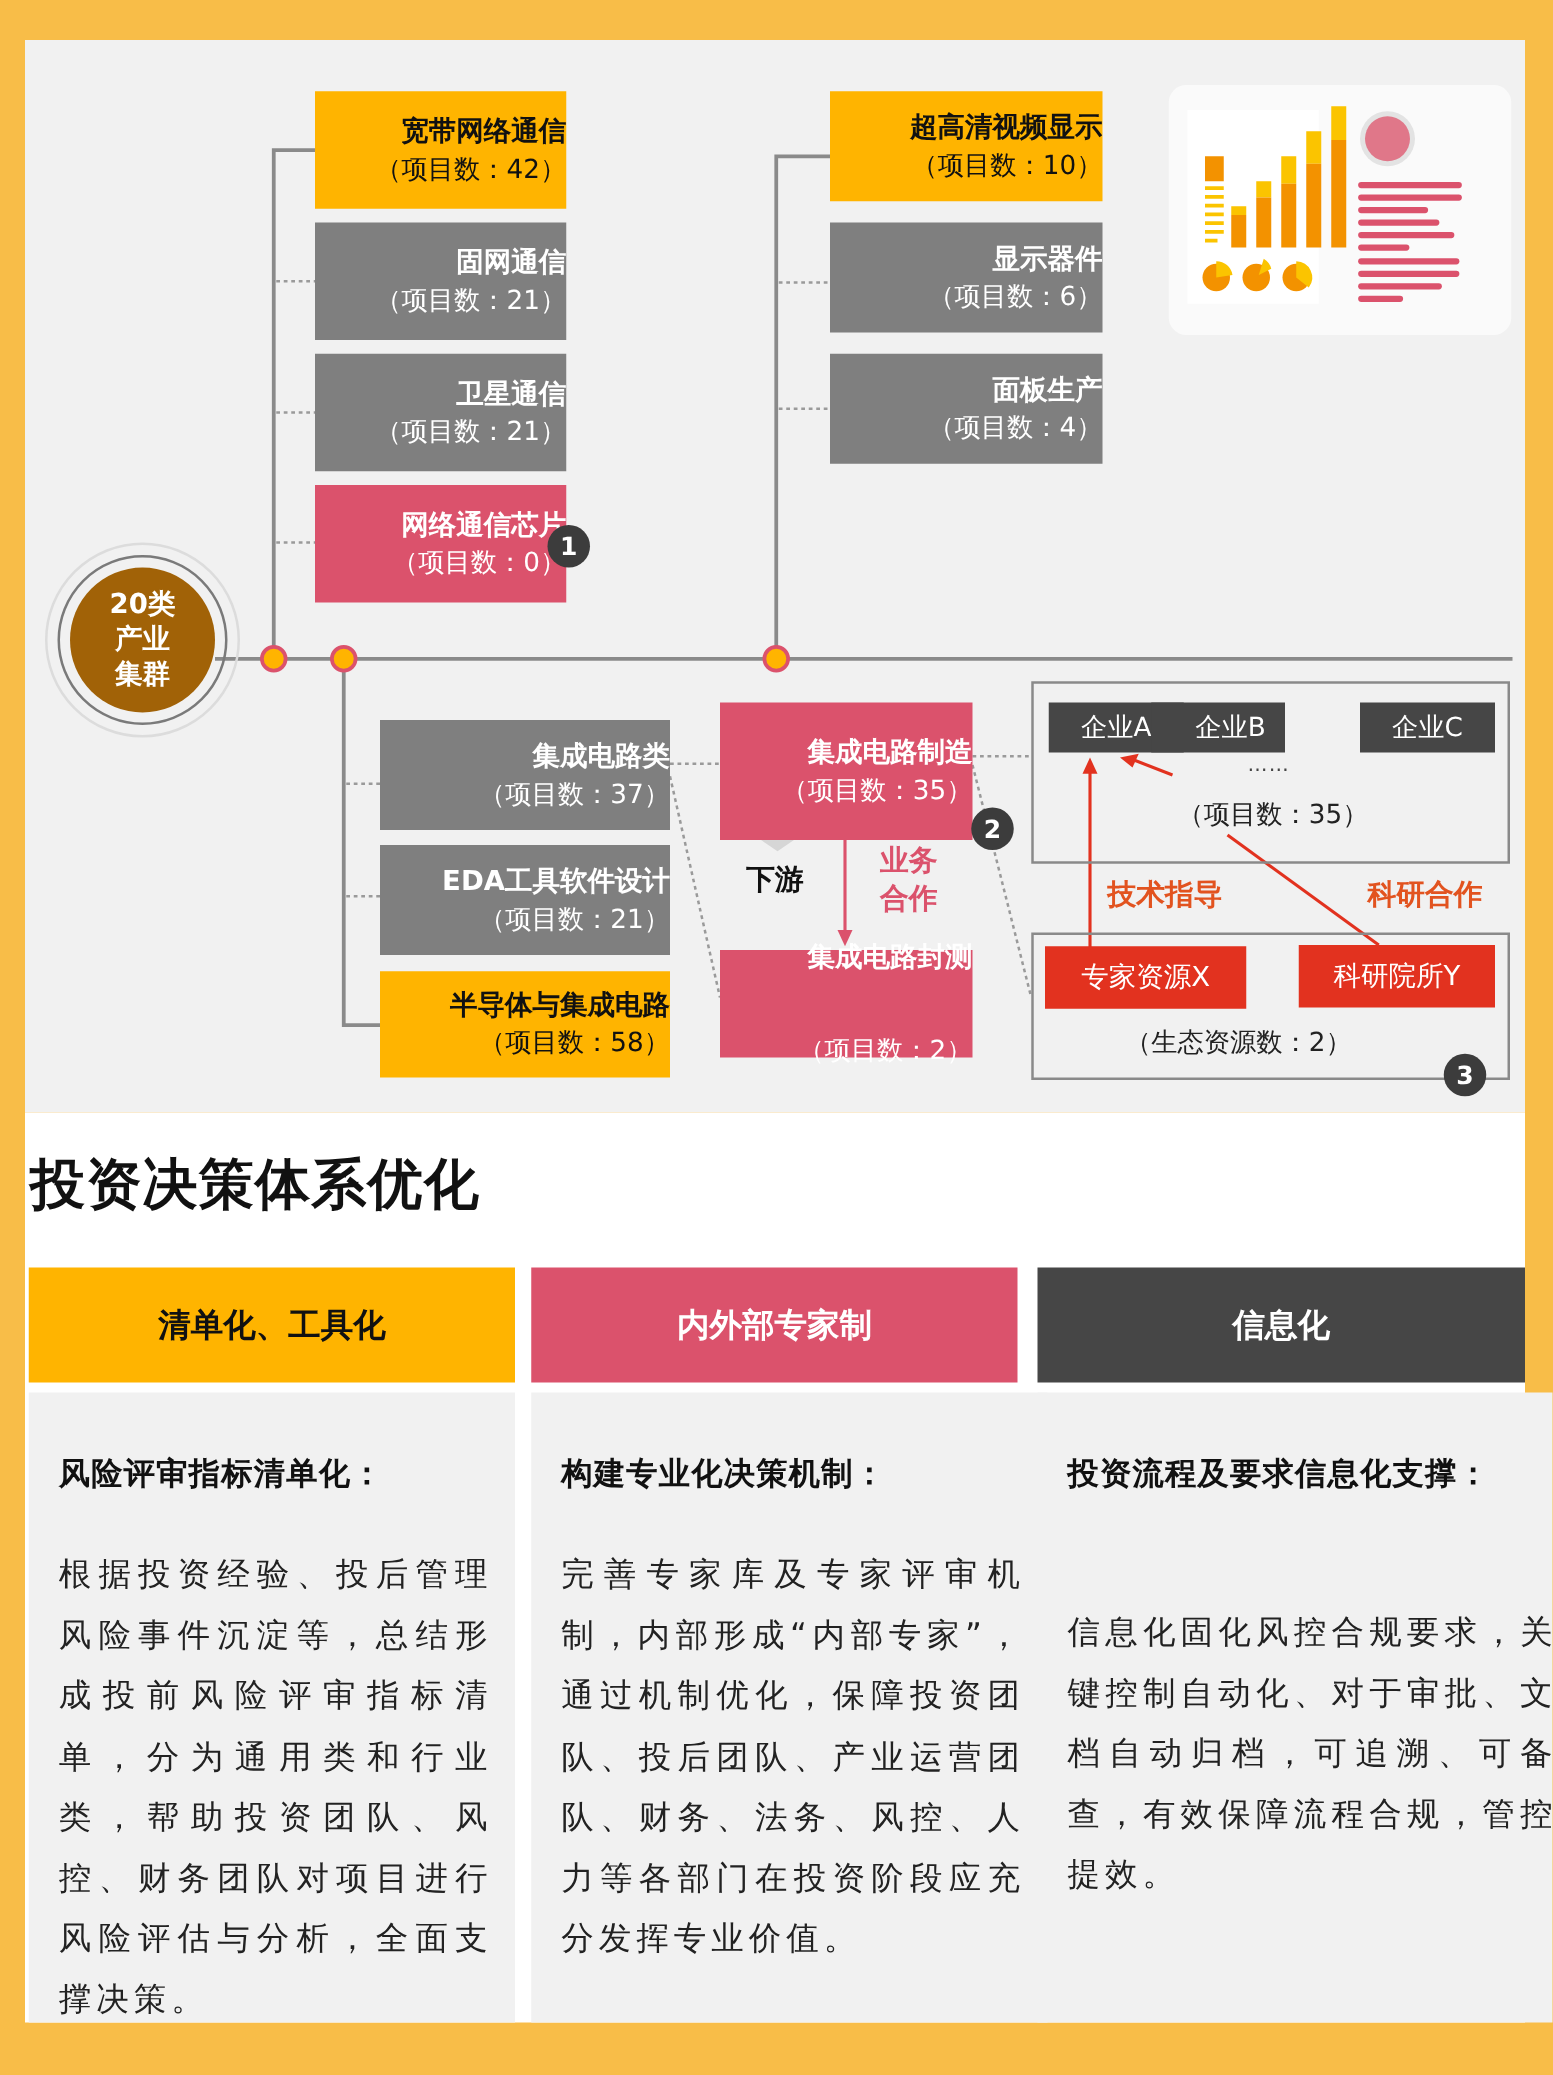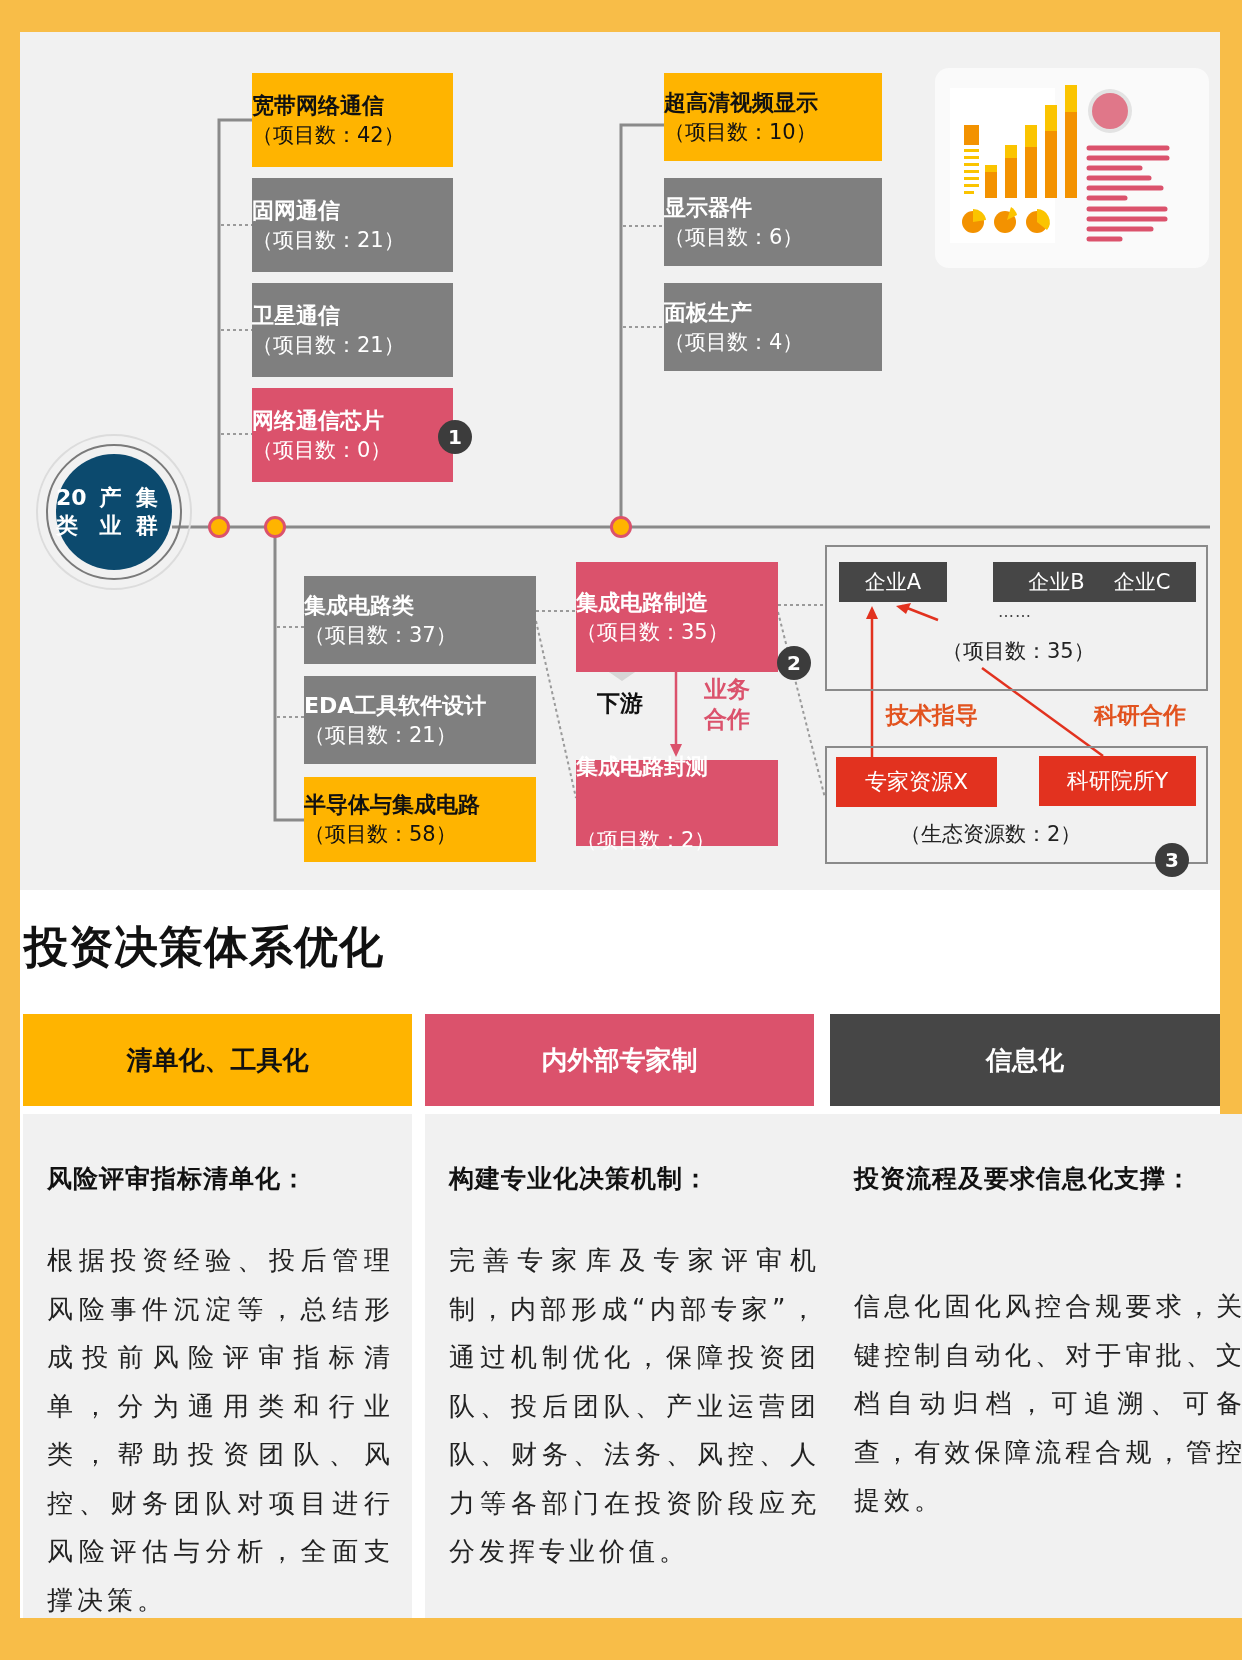--- a/index.html
+++ b/index.html
@@ -7,21 +7,21 @@
       width: 1242px; height: 1660px; position: relative; overflow: hidden;
       background: #f8bd48;
       font-family: "DejaVu Sans", "Liberation Sans", sans-serif;
     }
     .abs { position: absolute; box-sizing: border-box; }
     .panel-top { left: 20px; top: 32px; width: 1200px; height: 858px; background: #f1f1f1; }
     .panel-bottom { left: 20px; top: 890px; width: 1200px; height: 728px; background: #ffffff; }
     svg.lines { position: absolute; left: 0; top: 0; }
     .box {
       position: absolute; box-sizing: border-box;
-      display: flex; flex-direction: column; align-items: flex-start; justify-content: center;
+      display: flex; flex-direction: column; align-items: flex-end; justify-content: center;
       text-align: center; line-height: 1.35;
     }
     .box .t { font-weight: bold; font-size: 22px; }
     .box .c { font-size: 21px; }
     .yellow { background: #ffb400; color: #111; }
     .gray { background: #7f7f7f; color: #fff; }
     .pink { background: #db526c; color: #fff; }
     .dark { background: #464646; color: #fff; }
     .badge {
       position: absolute; width: 34px; height: 34px; border-radius: 50%;
@@ -38,22 +38,22 @@
       font-size: 21px; display: flex; align-items: center; justify-content: center;
     }
     .res {
       position: absolute; height: 50px; background: #e2321f; color: #fff;
       font-size: 22px; display: flex; align-items: center; justify-content: center;
     }
     .lbl-orange { position: absolute; color: #e2531f; font-weight: bold; font-size: 23px; }
     .plain { position: absolute; font-size: 21px; color: #222; }
     .circle-core {
       position: absolute; left: 56px; top: 454px; width: 116px; height: 116px; border-radius: 50%;
-      background: #0c4a6e; color: #fff; font-weight: bold; font-size: 22px;
-      display: flex; flex-direction: row; align-items: center; justify-content: center; line-height: 1.28;
+      background: #a16207; color: #fff; font-weight: bold; font-size: 22px;
+      display: flex; flex-direction: column; align-items: center; justify-content: center; line-height: 1.28;
     }
     .ring1 { position: absolute; left: 46px; top: 444px; width: 136px; height: 136px; border-radius: 50%; border: 2px solid #7a7a7a; box-sizing: border-box; }
     .ring2 { position: absolute; left: 36px; top: 434px; width: 156px; height: 156px; border-radius: 50%; border: 2px solid #dcdcdc; box-sizing: border-box; }
     .icon-card { position: absolute; left: 935px; top: 68px; width: 274px; height: 200px; background: #fafafa; border-radius: 14px; }
     .section-title { position: absolute; left: 24px; top: 918px; font-size: 44px; font-weight: bold; color: #111; letter-spacing: 1px; }
     .col-head {
       position: absolute; top: 1014px; height: 92px; display: flex; align-items: center; justify-content: center;
       font-size: 26px; font-weight: bold;
     }
     .col-body { position: absolute; top: 1114px; height: 504px; background: #f1f1f1; }
@@ -227,21 +227,21 @@
 </div>
 <div class="abs" style="left:597px; top:688px; font-size:23px; font-weight:bold; color:#111;">下游</div>
 <div class="abs" style="left:704px; top:674px; font-size:23px; font-weight:bold; color:#db526c; line-height:30px; text-align:center;">
   <div>业务</div>
   <div>合作</div>
 </div>
 <div class="badge" style="left:777px; top:646px;">2</div>
 
 <div class="frame" style="left:825px; top:545px; width:383px; height:146px;"></div>
 <div class="corp" style="left:839px; top:562px; width:108px;">企业A</div>
-<div class="corp" style="left:993px; top:562px; width:87px;padding-left:20px;">企业B</div>
+<div class="corp" style="left:921px; top:562px; width:87px;padding-left:20px;">企业B</div>
 <div class="corp" style="left:1088px; top:562px; width:108px;">企业C</div>
 <div class="abs" style="left:998px; top:602px; font-size:16px; color:#444; letter-spacing:1px;">……</div>
 <div class="plain" style="left:942px; top:637px;">（项目数：35）</div>
 
 <div class="lbl-orange" style="left:886px; top:700px;">技术指导</div>
 <div class="lbl-orange" style="left:1094px; top:700px;">科研合作</div>
 
 <div class="frame" style="left:825px; top:746px; width:383px; height:118px;"></div>
 <div class="res" style="left:836px; top:757px; width:161px;">专家资源X</div>
 <div class="res" style="left:1039px; top:756px; width:157px;">科研院所Y</div>

